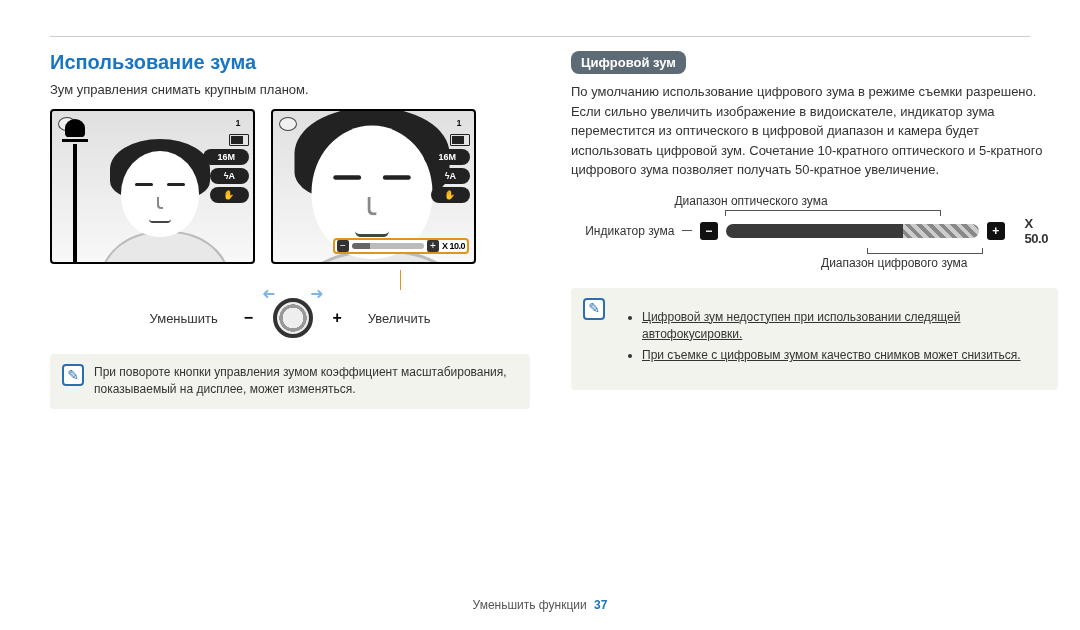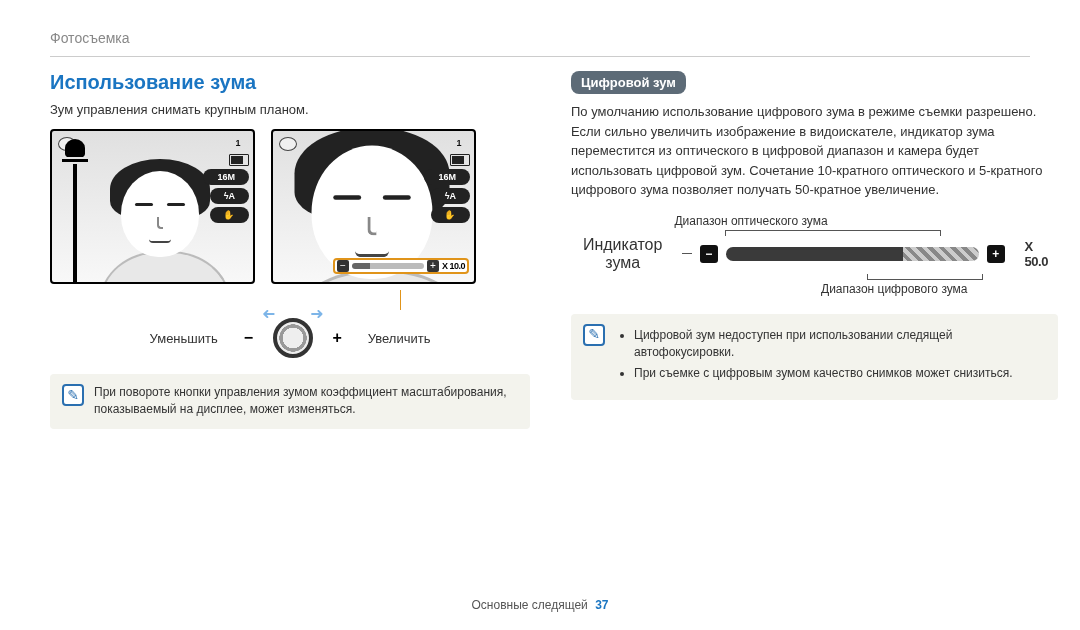--- a/index.html
+++ b/index.html
@@ -295,23 +295,23 @@
     border-bottom: none;
     height: 6px;
     margin-top: 2px;
   }
   .zd-bar-row {
     display: flex;
     align-items: center;
     gap: 8px;
   }
   .zd-ind-label {
-    font-size: 16px;
+    font-size: 12px;
     width: 106px;
-    text-align: center;
+    text-align: right;
   }
   .zd-minus, .zd-plus {
     width: 18px; height: 18px; background: #111; color: #fff;
     border-radius: 3px; font-size: 12px; font-weight: bold;
     display: flex; align-items: center; justify-content: center;
   }
   .zd-track {
     height: 14px;
     width: 260px;
     border-radius: 7px;
@@ -331,38 +331,37 @@
     height: 6px;
     margin-top: 2px;
   }
   .zd-label-bot {
     text-align: left;
     font-size: 12px;
     margin-left: 250px;
     width: 200px;
     margin-top: 2px;
   }
-  .note-box ul { margin: 3px; padding-left: 16px; }
+  .note-box ul { margin: 11px; padding-left: 16px; text-decoration: underline; }
   .note-box li { margin-bottom: 4px; }
 
   .footer {
     position: absolute;
     bottom: 18px;
     left: 0; right: 0;
     text-align: center;
     font-size: 12px;
     color: #555;
   }
   .footer .pnum { color: #1a75c2; font-weight: bold; margin-left: 4px; }
 </style>
 </head>
 <body>
 
 <div class="page">
-  <div class="crumb">Фотосъемка</div>
   <hr class="hr">
 
   <div class="cols">
 
     <div class="col-left">
       <div class="h-title">Использование зума</div>
       <p class="lead">Зум управления снимать крупным планом.</p>
 
       <div class="screens">
 
@@ -464,15 +463,15 @@
         <ul>
           <li>Цифровой зум недоступен при использовании следящей автофокусировки.</li>
           <li>При съемке с цифровым зумом качество снимков может снизиться.</li>
         </ul>
       </div>
     </div>
   </div>
 </div>
 
 <div class="footer">
-  <span>Основные следящей</span>
+  <span>Уменьшить функции</span>
   <span class="pnum">37</span>
 </div>
 
 </body></html>

